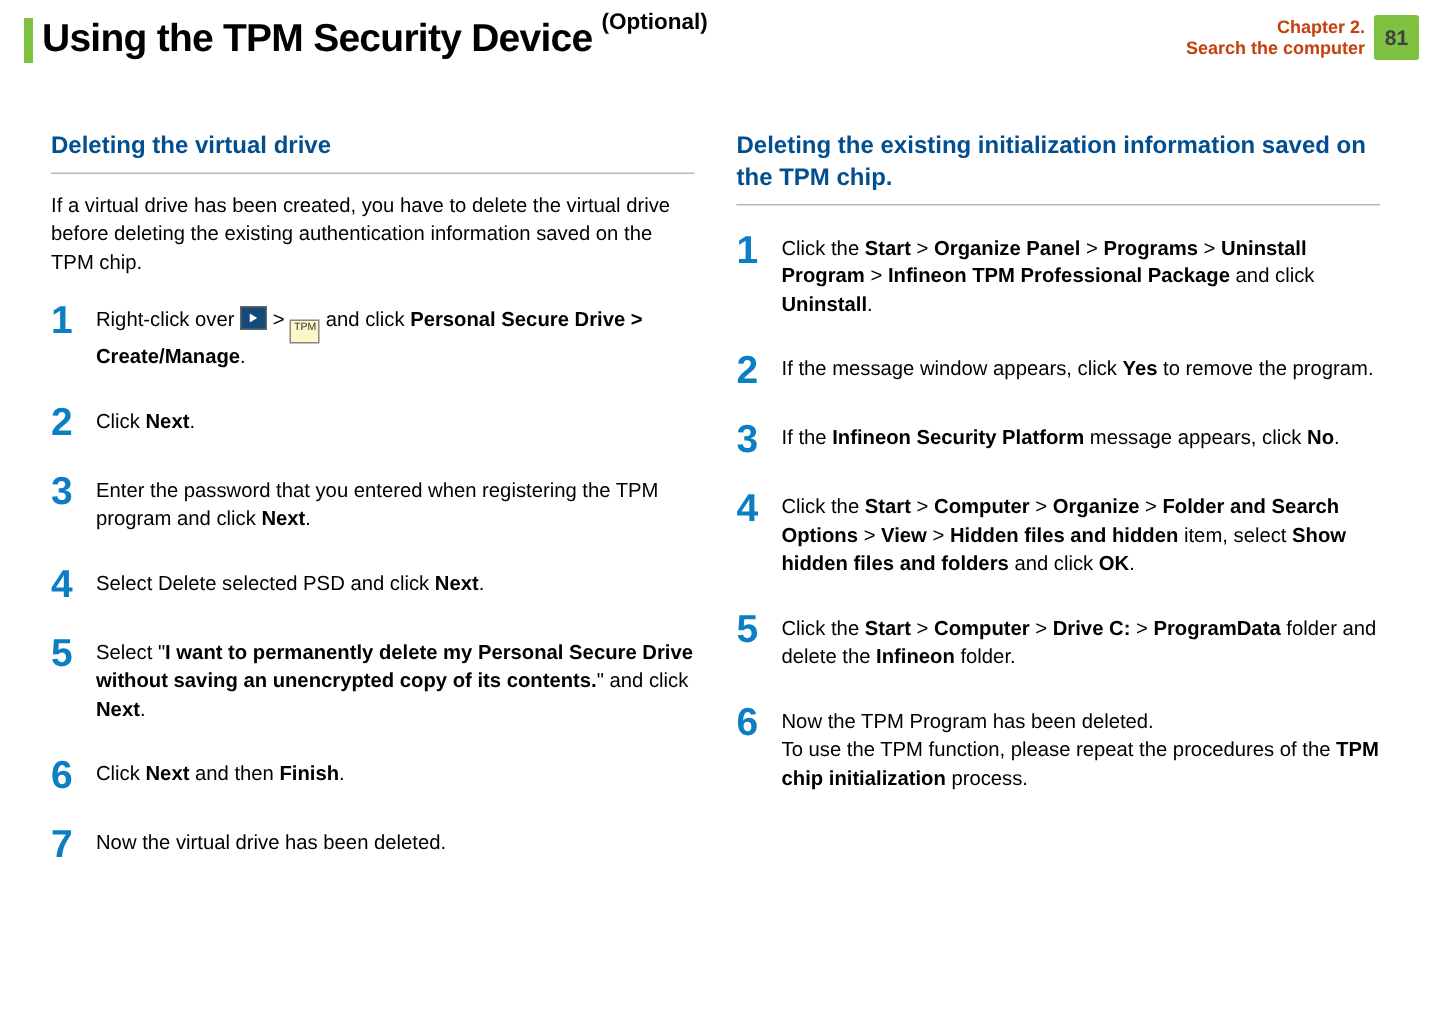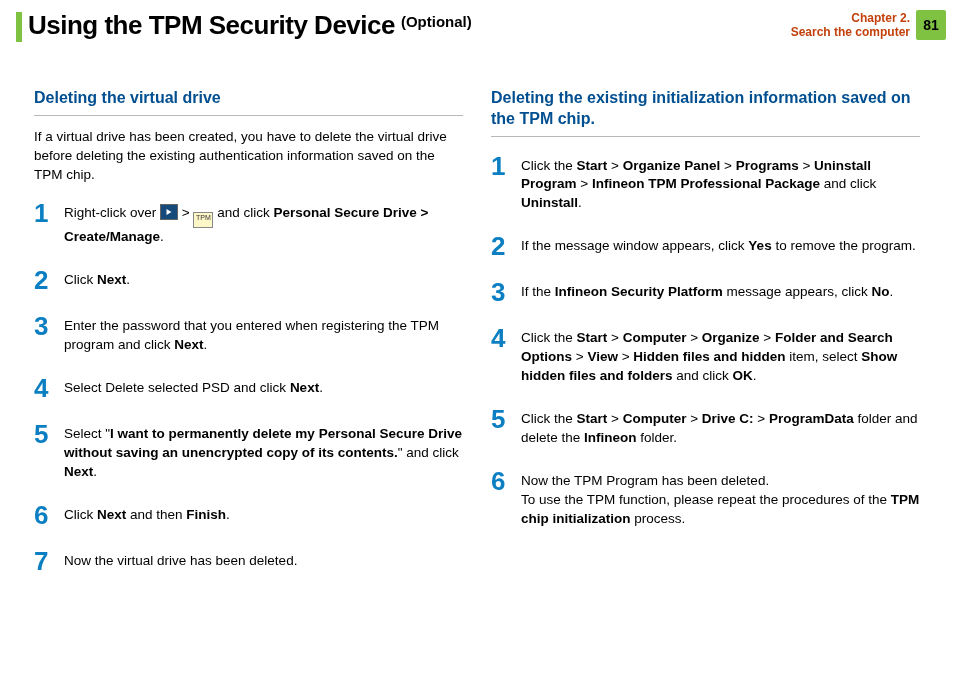--- a/index.html
+++ b/index.html
@@ -19,21 +19,21 @@
   .accent-bar {
     width: 6px;
     height: 30px;
     background: #7fc241;
     margin-right: 6px;
     margin-top: 2px;
   }
   .title-wrap {
     flex: 1;
     display: flex;
-    align-items: center;
+    align-items: flex-start;
   }
   .page-title {
     font-size: 26px;
     font-weight: 700;
     letter-spacing: -0.5px;
   }
   .optional {
     font-size: 15px;
     font-weight: 700;
     margin-left: 6px;
@@ -49,21 +49,21 @@
     font-size: 12px;
     font-weight: 700;
     color: #c2410c;
     line-height: 1.2;
     margin-right: 6px;
   }
   .page-num {
     width: 30px;
     height: 30px;
     background: #7fc241;
-    color: #000000;
+    color: #404040;
     font-size: 14px;
     font-weight: 700;
     display: flex;
     align-items: center;
     justify-content: center;
     border-radius: 2px;
   }
   .columns {
     display: flex;
     padding: 0 20px;

